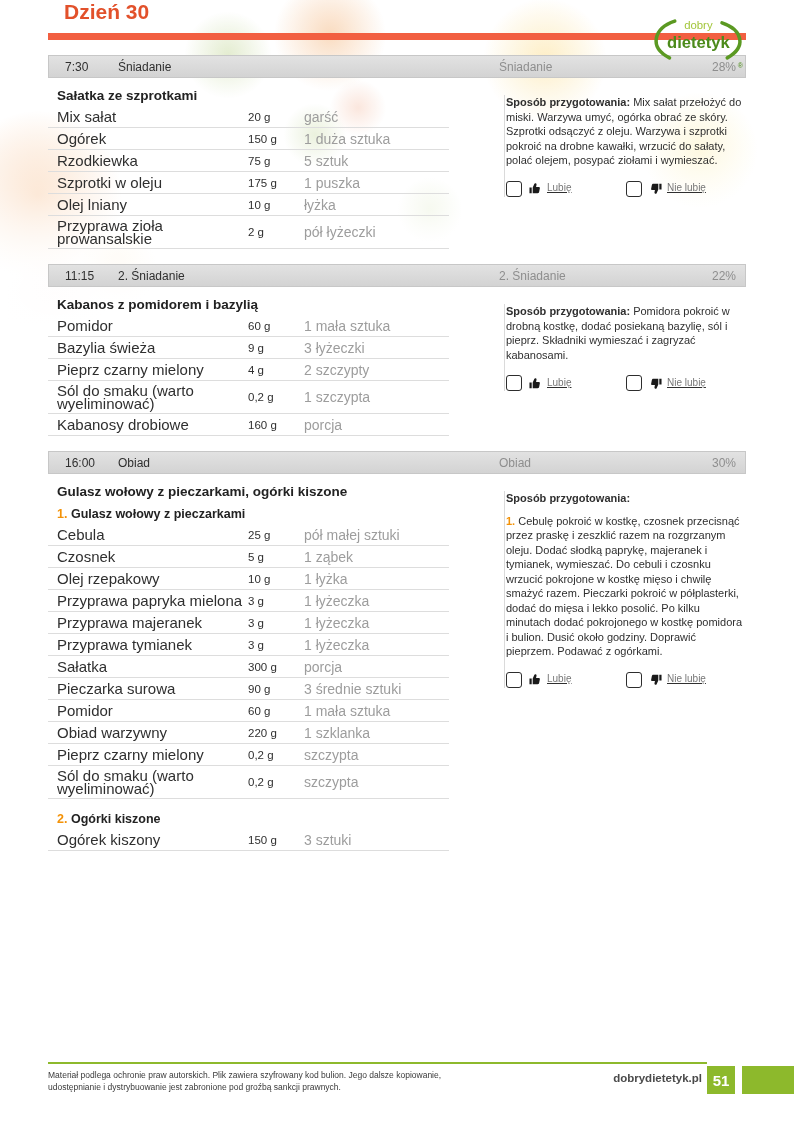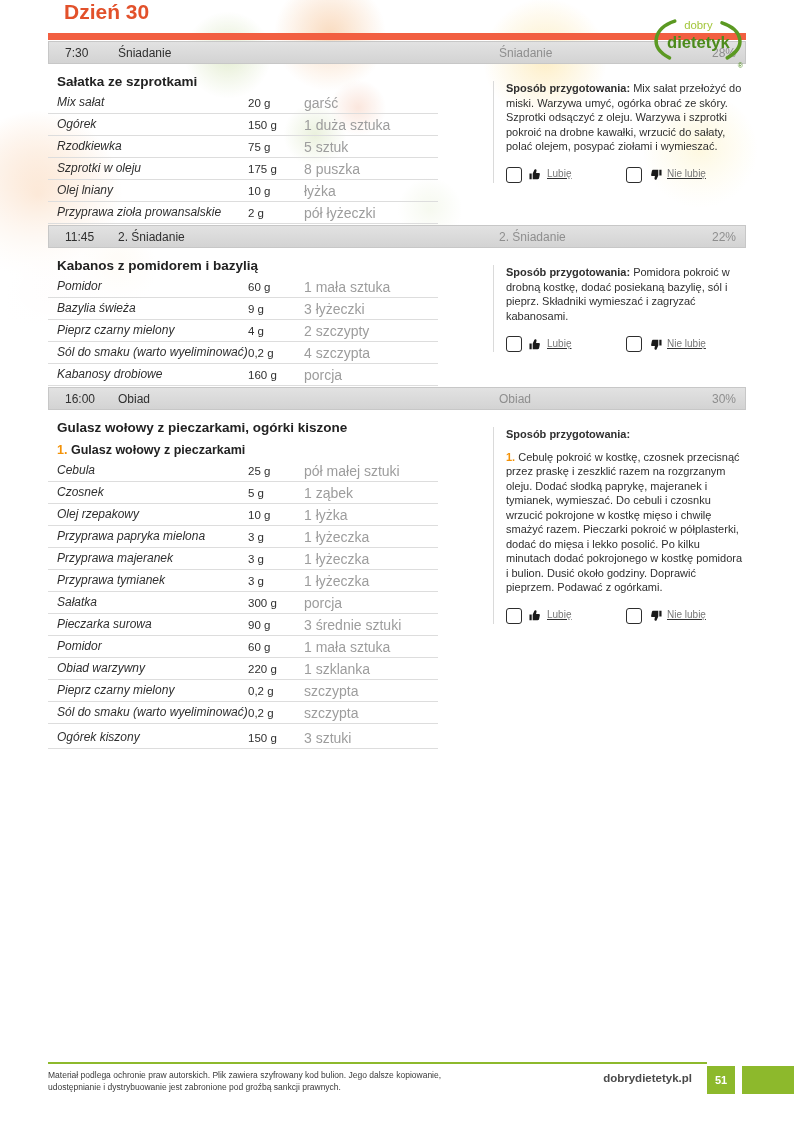--- a/index.html
+++ b/index.html
@@ -24,59 +24,59 @@
       radial-gradient(circle 40px at 358px 108px, rgba(232,120,70,.35), rgba(232,120,70,0) 70%);
   }
   .content{position:relative;z-index:2;padding:0 48px;}
   
   .logo{position:absolute;top:12px;right:44px;width:105px;height:62px;z-index:3;}
   
   .day-title{margin:0 0 0 16px;font-size:21px;font-weight:700;color:#e2512b;}
   .accent-bar{height:7px;background:#f25f41;margin-top:9px;}
   
   .meal-bar{
-    position:relative;height:23px;box-sizing:border-box;margin-top:1px;
+    position:relative;height:23px;box-sizing:border-box;margin-top:15px;
     background:linear-gradient(#e2e2e2,#d3d3d3);border:1px solid #c7c7c7;
     display:flex;align-items:center;font-size:12px;color:#2f2f2f;
   }
   .meal-time{margin-left:16px;width:53px;}
   .meal-summary{position:absolute;left:450px;color:#8e8e8e;}
   .meal-percent{position:absolute;right:9px;color:#8e8e8e;}
   
   .meal-body{display:flex;align-items:flex-start;gap:40px;}
   .col-left{width:440px;box-sizing:border-box;}
   .col-right{flex:1;margin-left:15px;margin-top:17px;border-left:1px solid #dadada;
-    padding-left:12px;font-size:11px;line-height:14.5px;color:#2f2f2f;}
+    padding-left:1px;font-size:11px;line-height:14.5px;color:#2f2f2f;}
   .dish-title{margin:10px 0 0 9px;font-size:13.5px;font-weight:700;color:#222;}
   .group-title{margin:8px 0 1px 9px;font-size:12.5px;font-weight:700;color:#222;}
   .num{color:#f39208;font-weight:700;}
   
   .ing-table{margin-top:3px;}
   .row{display:flex;align-items:center;border-bottom:1px solid #ddd;padding:2.5px 0;min-height:14.5px;}
-  .rn{width:191px;padding-left:9px;font-size:12px;line-height:13.5px;color:#2f2f2f;font-style:italic;}
+  .rn{width:191px;padding-left:9px;font-size:15px;line-height:13.5px;color:#2f2f2f;}
   .ra{width:56px;font-size:11.5px;color:#2f2f2f;}
   .rm{flex:1;font-size:14px;color:#9d9d9d;}
   
   .prep{margin:0;}
   .prep b{font-weight:700;}
   .prep-head{font-weight:700;margin:0 0 8px 0;}
   
   .likes{display:flex;align-items:center;margin-top:13px;text-decoration:underline;}
   .like-group{display:flex;align-items:center;width:120px;}
   .cb{width:14px;height:14px;border:1.5px solid #2d2d2d;border-radius:3px;background:#fff;display:inline-block;}
   .thumb{width:13px;height:13px;margin-left:7px;}
   .like-label{margin-left:5px;font-size:10px;color:#777;}
   .meal-section{margin-bottom:0;}
   
   .footer{position:absolute;left:0;right:0;top:1058px;height:65px;z-index:2;}
   .footer-line{position:absolute;left:48px;top:4px;width:659px;height:2px;background:#8db92c;}
   .footer-text{position:absolute;left:48px;top:12px;width:400px;font-size:8.5px;line-height:11.5px;color:#3a3a3a;}
-  .footer-site{position:absolute;right:102px;top:14px;font-size:11.5px;font-weight:700;color:#4a4a4a;}
+  .footer-site{position:absolute;right:92px;top:14px;font-size:11.5px;font-weight:700;color:#4a4a4a;}
   .page-badge{position:absolute;left:707px;top:8px;width:28px;height:28px;background:#8db92c;
-    color:#fff;font-size:11px;font-weight:700;display:flex;align-items:center;justify-content:center;}
+    color:#fff;font-size:15px;font-weight:700;display:flex;align-items:center;justify-content:center;}
   .edge-box{position:absolute;left:742px;top:8px;width:52px;height:28px;background:#8db92c;}
 </style>
 </head>
 <body>
 
 <div class="header-photo"></div>
 
 <svg class="logo" viewBox="0 0 120 70">
   <path d="M34 10 C10 18 4 40 28 52" fill="none" stroke="#5b9922" stroke-width="4" stroke-linecap="round"></path>
   <path d="M88 12 C112 20 116 40 94 52" fill="none" stroke="#5b9922" stroke-width="4" stroke-linecap="round"></path>
@@ -111,21 +111,21 @@
               <span class="rm">1 duża sztuka</span>
             </div>
           <div class="row">
               <span class="rn">Rzodkiewka</span>
               <span class="ra">75 g</span>
               <span class="rm">5 sztuk</span>
             </div>
           <div class="row">
               <span class="rn">Szprotki w oleju</span>
               <span class="ra">175 g</span>
-              <span class="rm">8 puszka</span>
+              <span class="rm">1 puszka</span>
             </div>
           <div class="row">
               <span class="rn">Olej lniany</span>
               <span class="ra">10 g</span>
               <span class="rm">łyżka</span>
             </div>
           <div class="row">
               <span class="rn">Przyprawa zioła prowansalskie</span>
               <span class="ra">2 g</span>
               <span class="rm">pół łyżeczki</span>
@@ -149,21 +149,21 @@
               </svg>
             <span class="like-label">Nie lubię</span>
           </label>
         </div>
       </div>
     </div>
   </section>
 
   <section class="meal-section">
     <div class="meal-bar">
-      <span class="meal-time">11:45</span>
+      <span class="meal-time">11:15</span>
       <span class="meal-name">2. Śniadanie</span>
       <span class="meal-summary">2. Śniadanie</span>
       <span class="meal-percent">22%</span>
     </div>
     <div class="meal-body">
       <div class="col-left">
         <div class="dish-title">Kabanos z pomidorem i bazylią</div>
         <div class="ing-table">
           <div class="row">
               <span class="rn">Pomidor</span>
@@ -176,21 +176,21 @@
               <span class="rm">3 łyżeczki</span>
             </div>
           <div class="row">
               <span class="rn">Pieprz czarny mielony</span>
               <span class="ra">4 g</span>
               <span class="rm">2 szczypty</span>
             </div>
           <div class="row">
               <span class="rn">Sól do smaku (warto wyeliminować)</span>
               <span class="ra">0,2 g</span>
-              <span class="rm">4 szczypta</span>
+              <span class="rm">1 szczypta</span>
             </div>
           <div class="row">
               <span class="rn">Kabanosy drobiowe</span>
               <span class="ra">160 g</span>
               <span class="rm">porcja</span>
             </div>
         </div>
       </div>
       <div class="col-right">
         <p class="prep"><b>Sposób przygotowania:</b> <span>Pomidora pokroić w drobną kostkę, dodać posiekaną bazylię, sól i pieprz. Składniki wymieszać i zagryzać kabanosami.</span></p>
@@ -282,20 +282,21 @@
               <span class="ra">0,2 g</span>
               <span class="rm">szczypta</span>
             </div>
           <div class="row">
               <span class="rn">Sól do smaku (warto wyeliminować)</span>
               <span class="ra">0,2 g</span>
               <span class="rm">szczypta</span>
             </div>
         </div>
 
+        <div class="group-title" style="margin-top:13px;"><span class="num">2.</span> <span>Ogórki kiszone</span></div>
         <div class="ing-table">
           <div class="row">
               <span class="rn">Ogórek kiszony</span>
               <span class="ra">150 g</span>
               <span class="rm">3 sztuki</span>
             </div>
         </div>
       </div>
       <div class="col-right">
         <p class="prep-head">Sposób przygotowania:</p>

